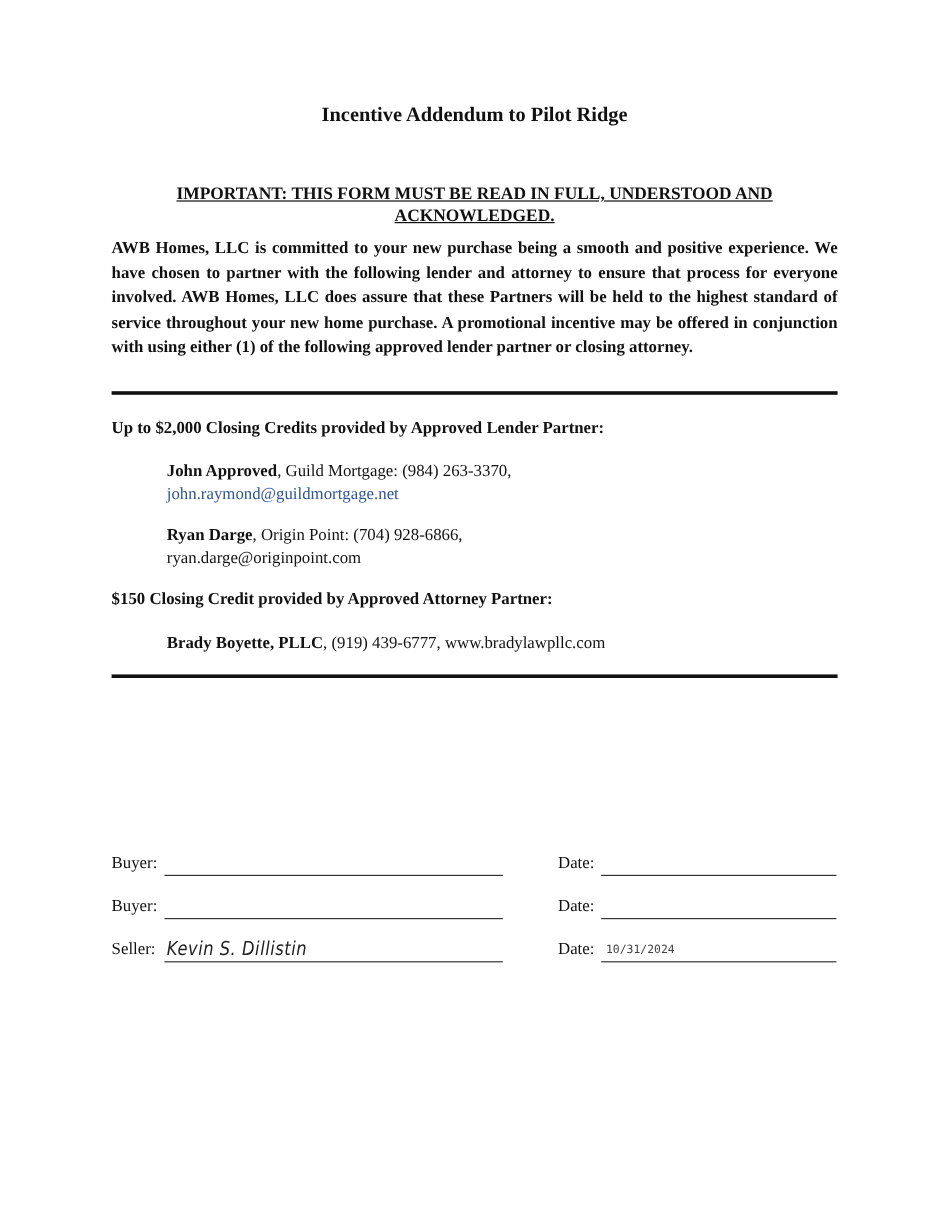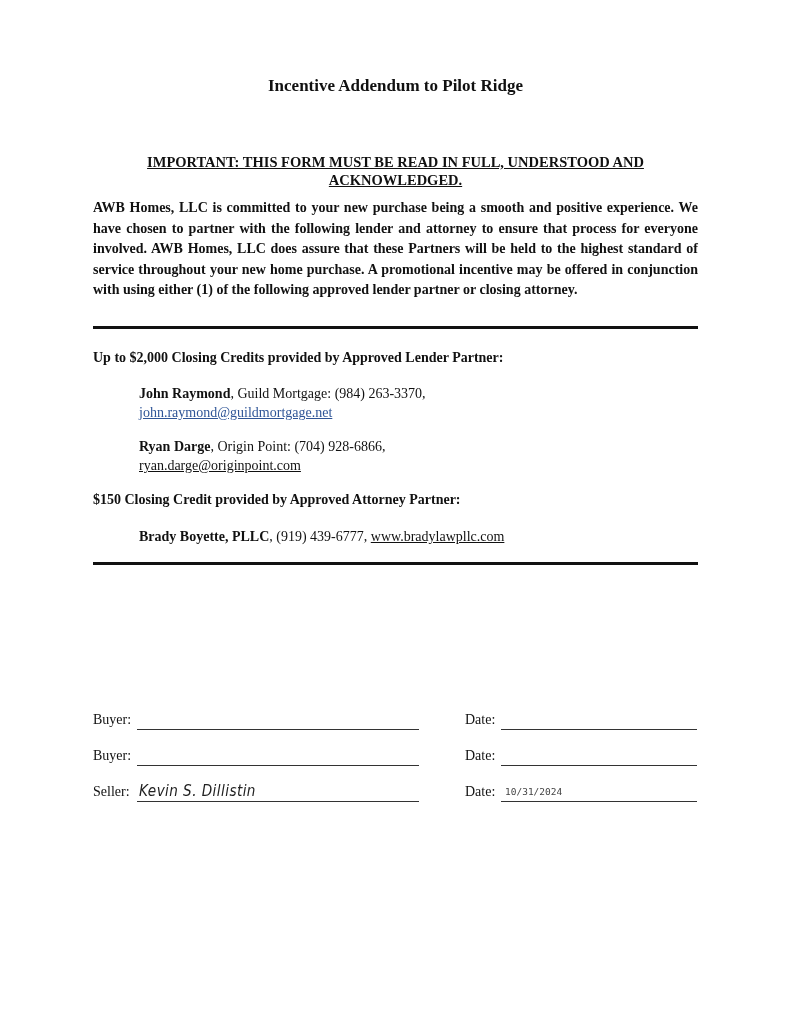--- a/index.html
+++ b/index.html
@@ -3,21 +3,21 @@
   <meta charset="utf-8">
   <style>
     html, body { margin: 0; padding: 0; background: #ffffff; }
     body {
       width: 791px; height: 1024px; position: relative; overflow: hidden;
       font-family: "Liberation Serif", "DejaVu Serif", serif;
       color: #111111;
     }
     .page { position: absolute; left: 0; top: 0; width: 791px; height: 1024px; }
     .title {
-      position: absolute; left: 0; width: 791px; top: 76px;
+      position: absolute; left: 0; width: 791px; top: 86px;
       text-align: center; font-weight: bold; font-size: 17px;
     }
     .important {
       position: absolute; left: 110px; width: 571px; top: 131px;
       text-align: center; font-weight: bold; font-size: 14.5px;
       text-decoration: underline; line-height: 18px; margin-top: 22px;
     }
     .intro {
       position: absolute; left: 93px; width: 605px; top: 185px;
       text-align: justify; font-weight: bold; font-size: 14px;
@@ -27,21 +27,21 @@
     .rule {
       position: absolute; left: 93px; width: 605px; height: 3px; background: #111;
     }
     .section-head {
       position: absolute; left: 93px; font-weight: bold; font-size: 14px;
     }
     .entry {
       position: absolute; left: 139px; font-size: 14px; line-height: 19px;
     }
     .entry b { font-weight: bold; }
-    .link { text-decoration: underline; color: #111; }
+    .link { color: #111; }
     .link.blue { color: #2f5597; }
     .sig-row { position: absolute; font-size: 14px; margin-top: 30px; }
     .sig-label { position: absolute; left: 0; bottom: 2px; white-space: nowrap; }
     .sig-line {
       position: absolute; bottom: 0; height: 0; border-bottom: 1px solid #333;
     }
     .signature {
       position: absolute; bottom: 2px;
       font-family: "DejaVu Sans", sans-serif; font-size: 16px;
       font-style: italic; letter-spacing: 0.5px; color: #222;
@@ -61,21 +61,21 @@
 
   <div class="important">IMPORTANT: THIS FORM MUST BE READ IN FULL, UNDERSTOOD AND ACKNOWLEDGED.</div>
 
   <div class="intro">AWB Homes, LLC is committed to your new purchase being a smooth and positive experience.  We have chosen to partner with the following lender and attorney to ensure that process for everyone involved. AWB Homes, LLC does assure that these Partners will be held to the highest standard of service throughout your new home purchase. A promotional incentive may be offered in conjunction with using either (1) of the following approved lender partner or closing attorney.</div>
 
   <div class="rule" style="top:326px;"></div>
 
   <div class="section-head" style="top:350px;">Up to $2,000 Closing Credits provided by Approved Lender Partner:</div>
 
   <div class="entry" style="top:384px;">
-    <b>John Raymond</b><span>, Guild Mortgage: (984) 263-3370,</span><br>
+    <b>John Approved</b><span>, Guild Mortgage: (984) 263-3370,</span><br>
     <span class="link blue">john.raymond@guildmortgage.net</span>
   </div>
 
   <div class="entry" style="top:437px;">
     <b>Ryan Darge</b><span>, Origin Point: (704) 928-6866,</span><br>
     <span class="link">ryan.darge@originpoint.com</span>
   </div>
 
   <div class="section-head" style="top:492px;">$150 Closing Credit provided by Approved Attorney Partner:</div>
 

